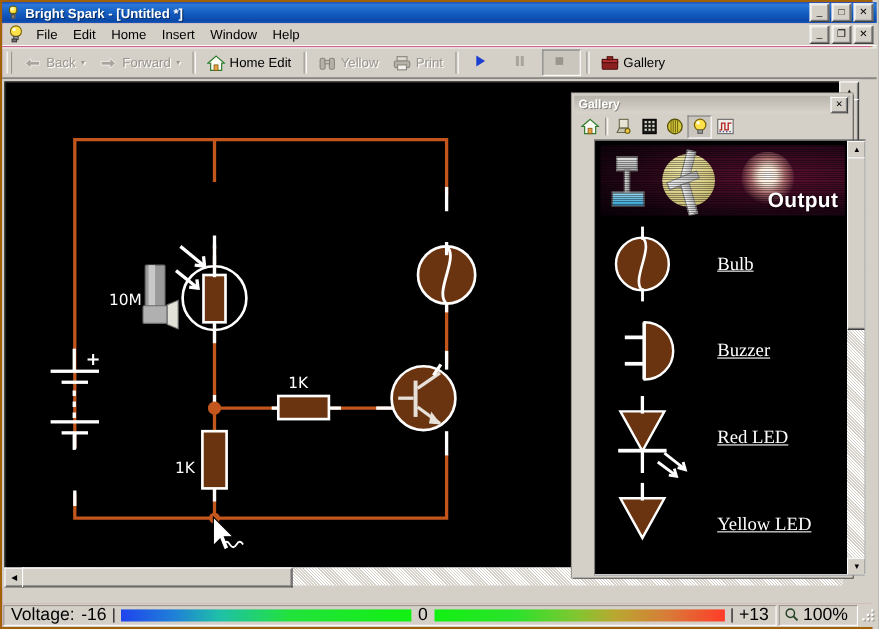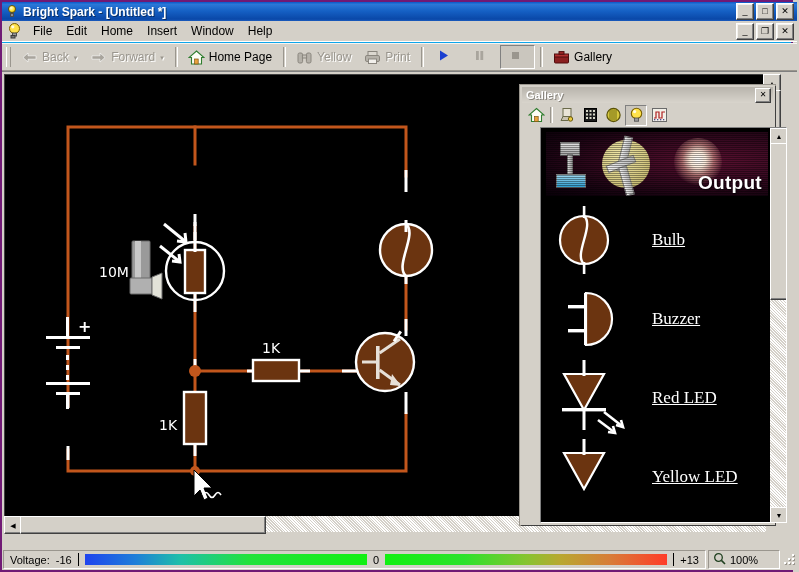--- a/index.html
+++ b/index.html
@@ -3,22 +3,22 @@
 <meta charset="utf-8">
 <style>
   html,body{margin:0;padding:0;}
   body{
     width:799px;height:572px;overflow:hidden;
     font-family:"Liberation Sans", sans-serif;
     font-size:11px;
     background:#d4d0c8;
     -webkit-font-smoothing:none;
   }
-  .app{position:relative;width:793px;height:572px;background:#0ea5e9;
-       border:2px solid #701a75;box-sizing:border-box;}
+  .app{position:relative;width:793px;height:572px;background:#be185d;
+       border:2px solid #a16207;box-sizing:border-box;}
 
   
   .titlebar{position:absolute;left:0;top:0;width:795px;height:19px;
       background:linear-gradient(180deg,#0a58c8 0%,#2b78d8 12%,#1560c4 48%,#0a48a8 90%,#1b5cbe 100%);
       display:flex;align-items:center;padding:0 1px;box-sizing:border-box;}
   .title-ico{width:15px;height:15px;margin:0 3px 0 2px;position:relative;flex:0 0 auto;}
   .bulb-glyph{position:relative;width:14px;height:14px;display:inline-block;}
   .bulb-glyph .b{position:absolute;left:3px;top:1px;width:8px;height:8px;border-radius:50%;
       background:radial-gradient(circle at 35% 32%,#fffde0 0%,#ffe94a 45%,#e0b400 100%);
       border:1px solid #6b5400;box-sizing:border-box;}
@@ -121,21 +121,21 @@
   .g-item .sym{width:110px;height:79px;position:relative;flex:0 0 auto;}
   .g-item .nm{color:#ffffff;font-family:"Liberation Serif",serif;font-size:17px;
       text-decoration:underline;white-space:nowrap;}
 
   
   .status{position:absolute;left:0;bottom:0;width:795px;height:21px;background:#d4d0c8;
       display:flex;align-items:center;box-sizing:border-box;}
   .st-pane{height:19px;border:1px solid #9a968e;border-right-color:#fff;border-bottom-color:#fff;
       box-sizing:border-box;display:flex;align-items:center;margin:0 1px;}
   .volt-pane{flex:1 1 auto;padding:0 6px;gap:6px;}
-  .vlabel{font-size:11px;color:#000;}
+  .vlabel{font-size:16px;color:#000;}
   .tick{width:1px;height:13px;background:#000;}
   .grad-l{flex:1 1 auto;height:11px;
       background:linear-gradient(90deg,#1f44ee 0%,#1f7fd8 18%,#1fc0a8 34%,#22e23c 58%,#12f012 100%);}
   .grad-r{flex:1 1 auto;height:11px;
       background:linear-gradient(90deg,#12f012 0%,#2ce22c 28%,#86c430 50%,#b8a830 62%,#d87c38 80%,#ff3c28 100%);}
   .zoom-pane{width:72px;justify-content:flex-start;padding-left:4px;gap:4px;}
   .grip{width:16px;height:19px;position:relative;}
   .grip i{position:absolute;width:2px;height:2px;background:#fff;box-shadow:1px 1px 0 #9a968e;}
 </style>
 </head>
@@ -202,21 +202,21 @@
 
     <span class="tsep"></span>
 
     <span class="tbtn">
       <span class="ico">
         <svg width="17" height="17" viewBox="0 0 17 17">
           <path d="M8.5 2 L16 8.5 L13.5 8.5 L13.5 15 L3.5 15 L3.5 8.5 L1 8.5 Z" fill="#fdfdf5" stroke="#2f7d2f" stroke-width="1.1"></path>
           <rect x="6.6" y="10" width="3.6" height="5" fill="#e8a23c" stroke="#7a5210" stroke-width=".7"></rect>
         </svg>
       </span>
-      <span class="lbl">Home Page</span>
+      <span class="lbl">Home Edit</span>
     </span>
 
     <span class="tsep"></span>
 
     <span class="tbtn dis">
       <span class="ico">
         <svg width="17" height="17" viewBox="0 0 17 17">
           <rect x="2" y="4" width="4.6" height="10" rx="1.6" fill="#b5b1a9" stroke="#8a867e"></rect>
           <rect x="10.4" y="4" width="4.6" height="10" rx="1.6" fill="#b5b1a9" stroke="#8a867e"></rect>
           <rect x="6.4" y="6" width="4.2" height="3" fill="#c6c2ba" stroke="#8a867e"></rect>

